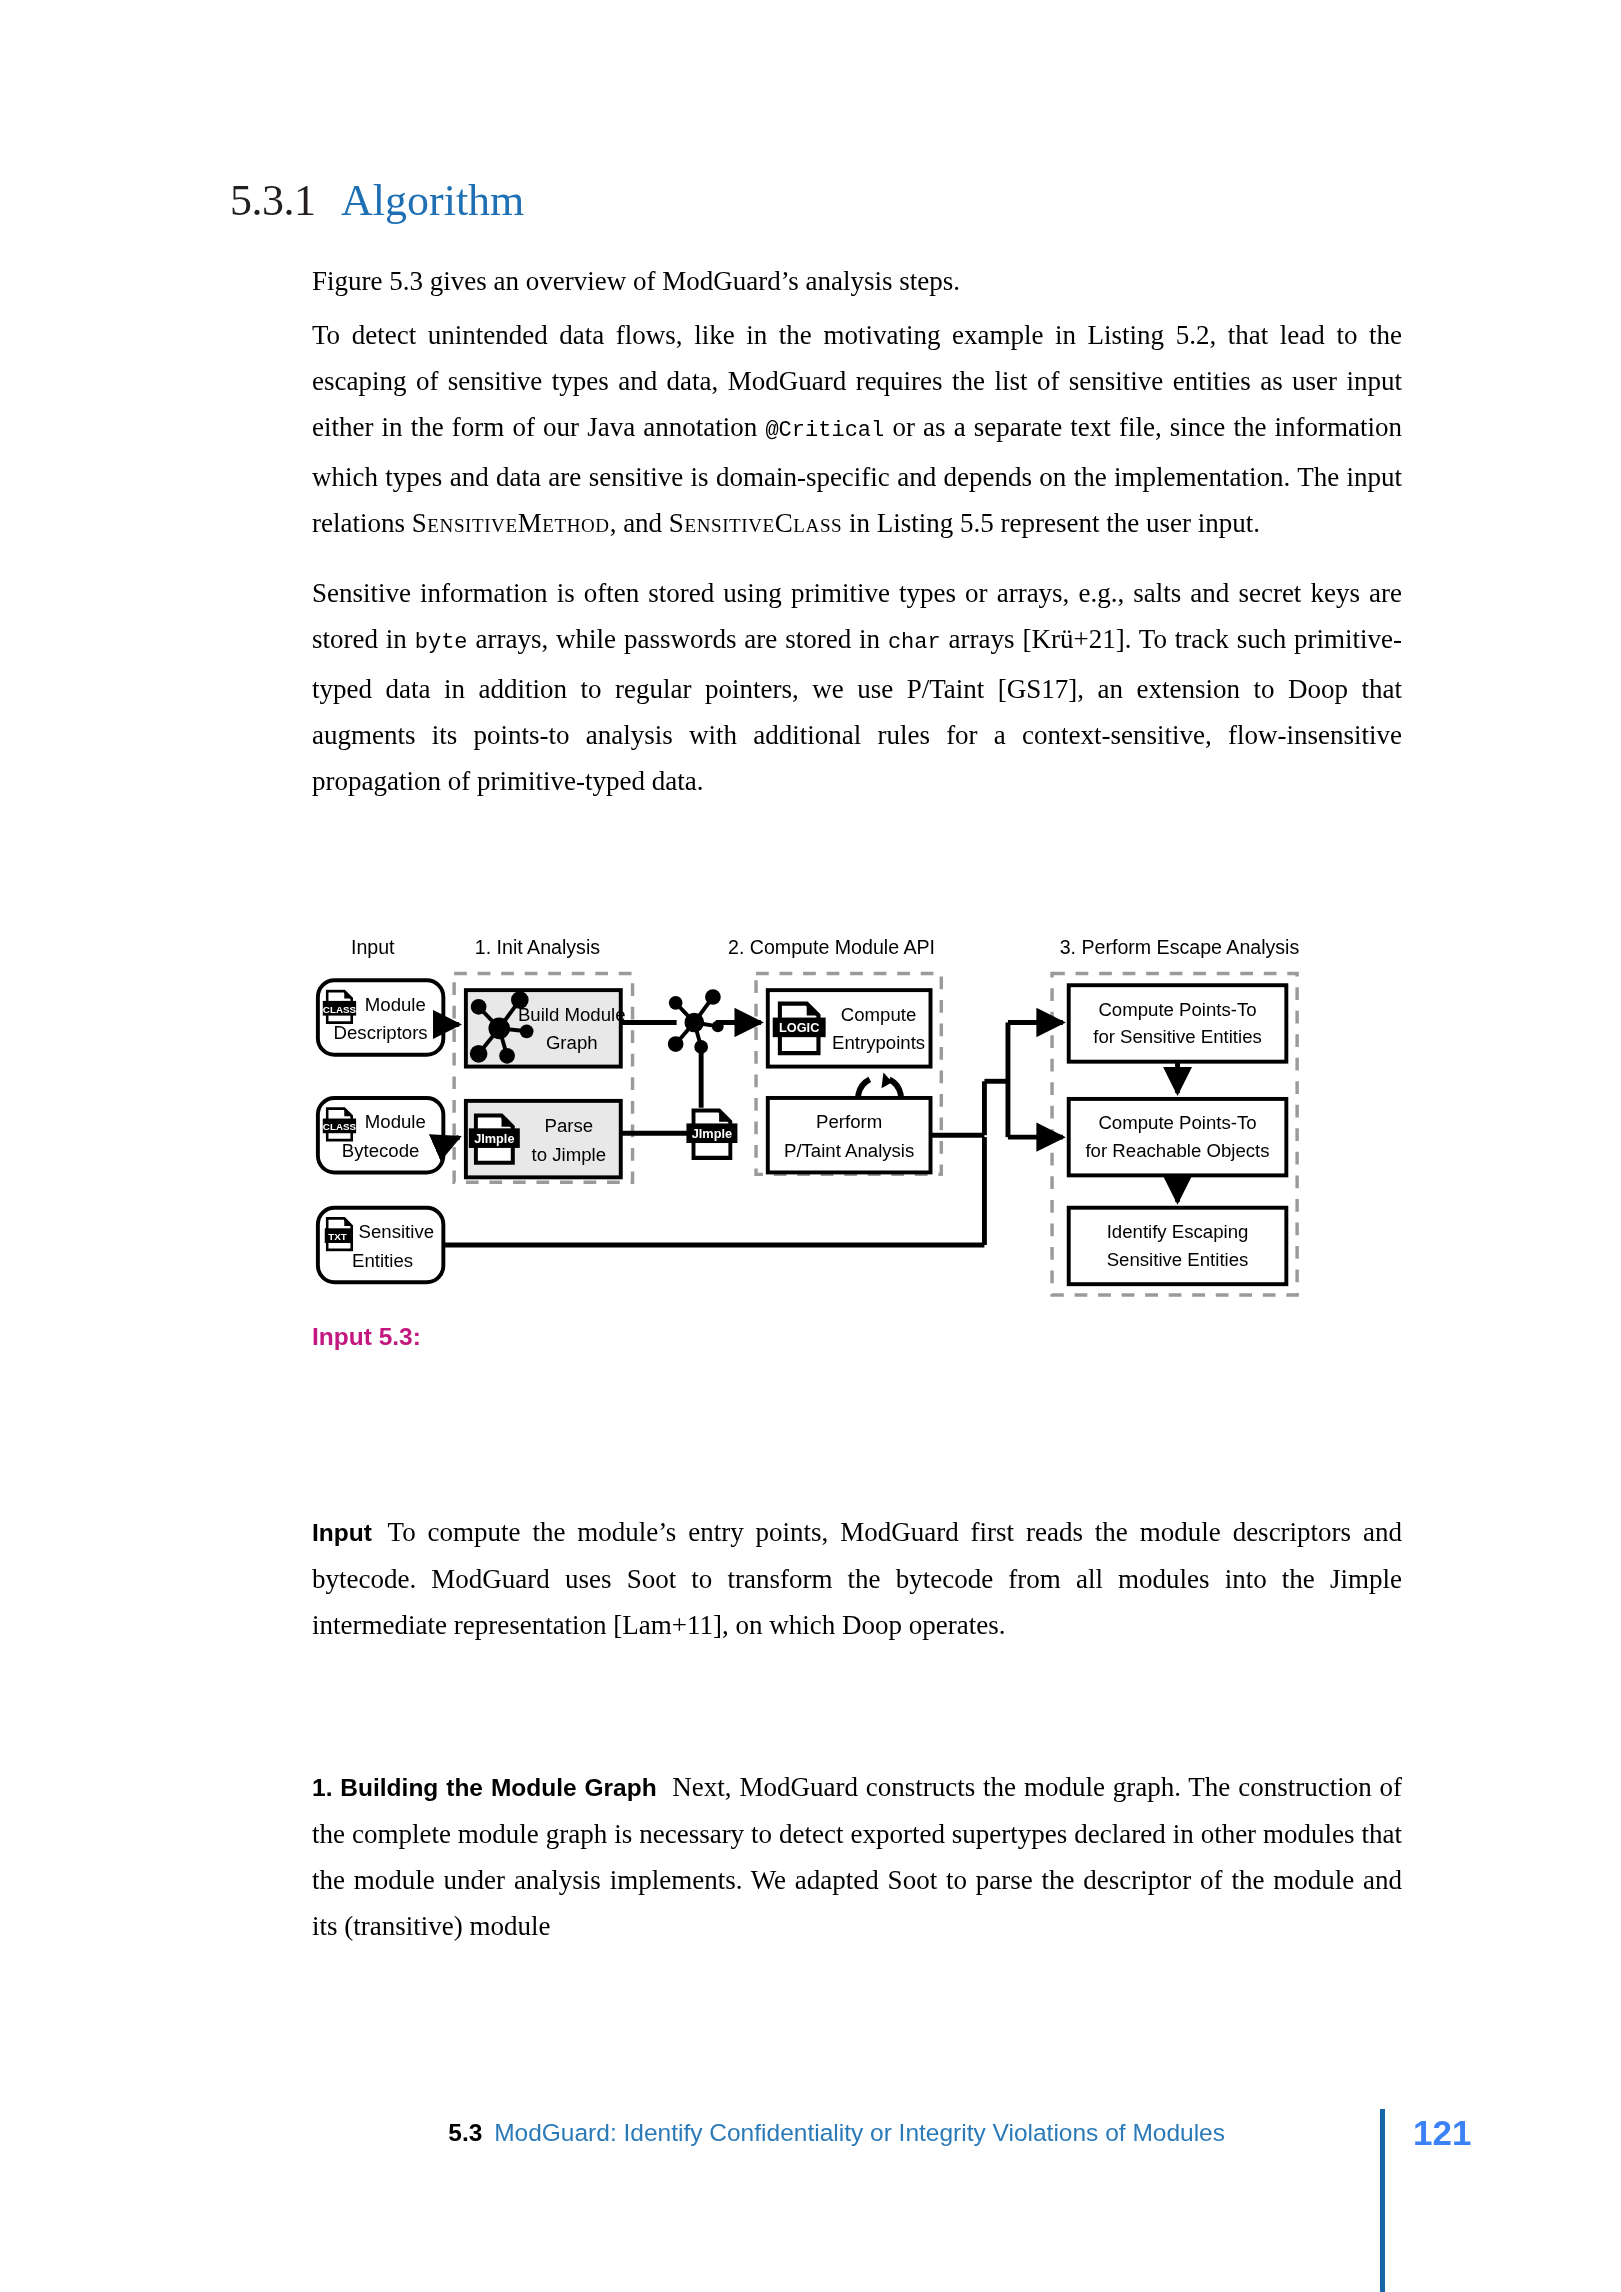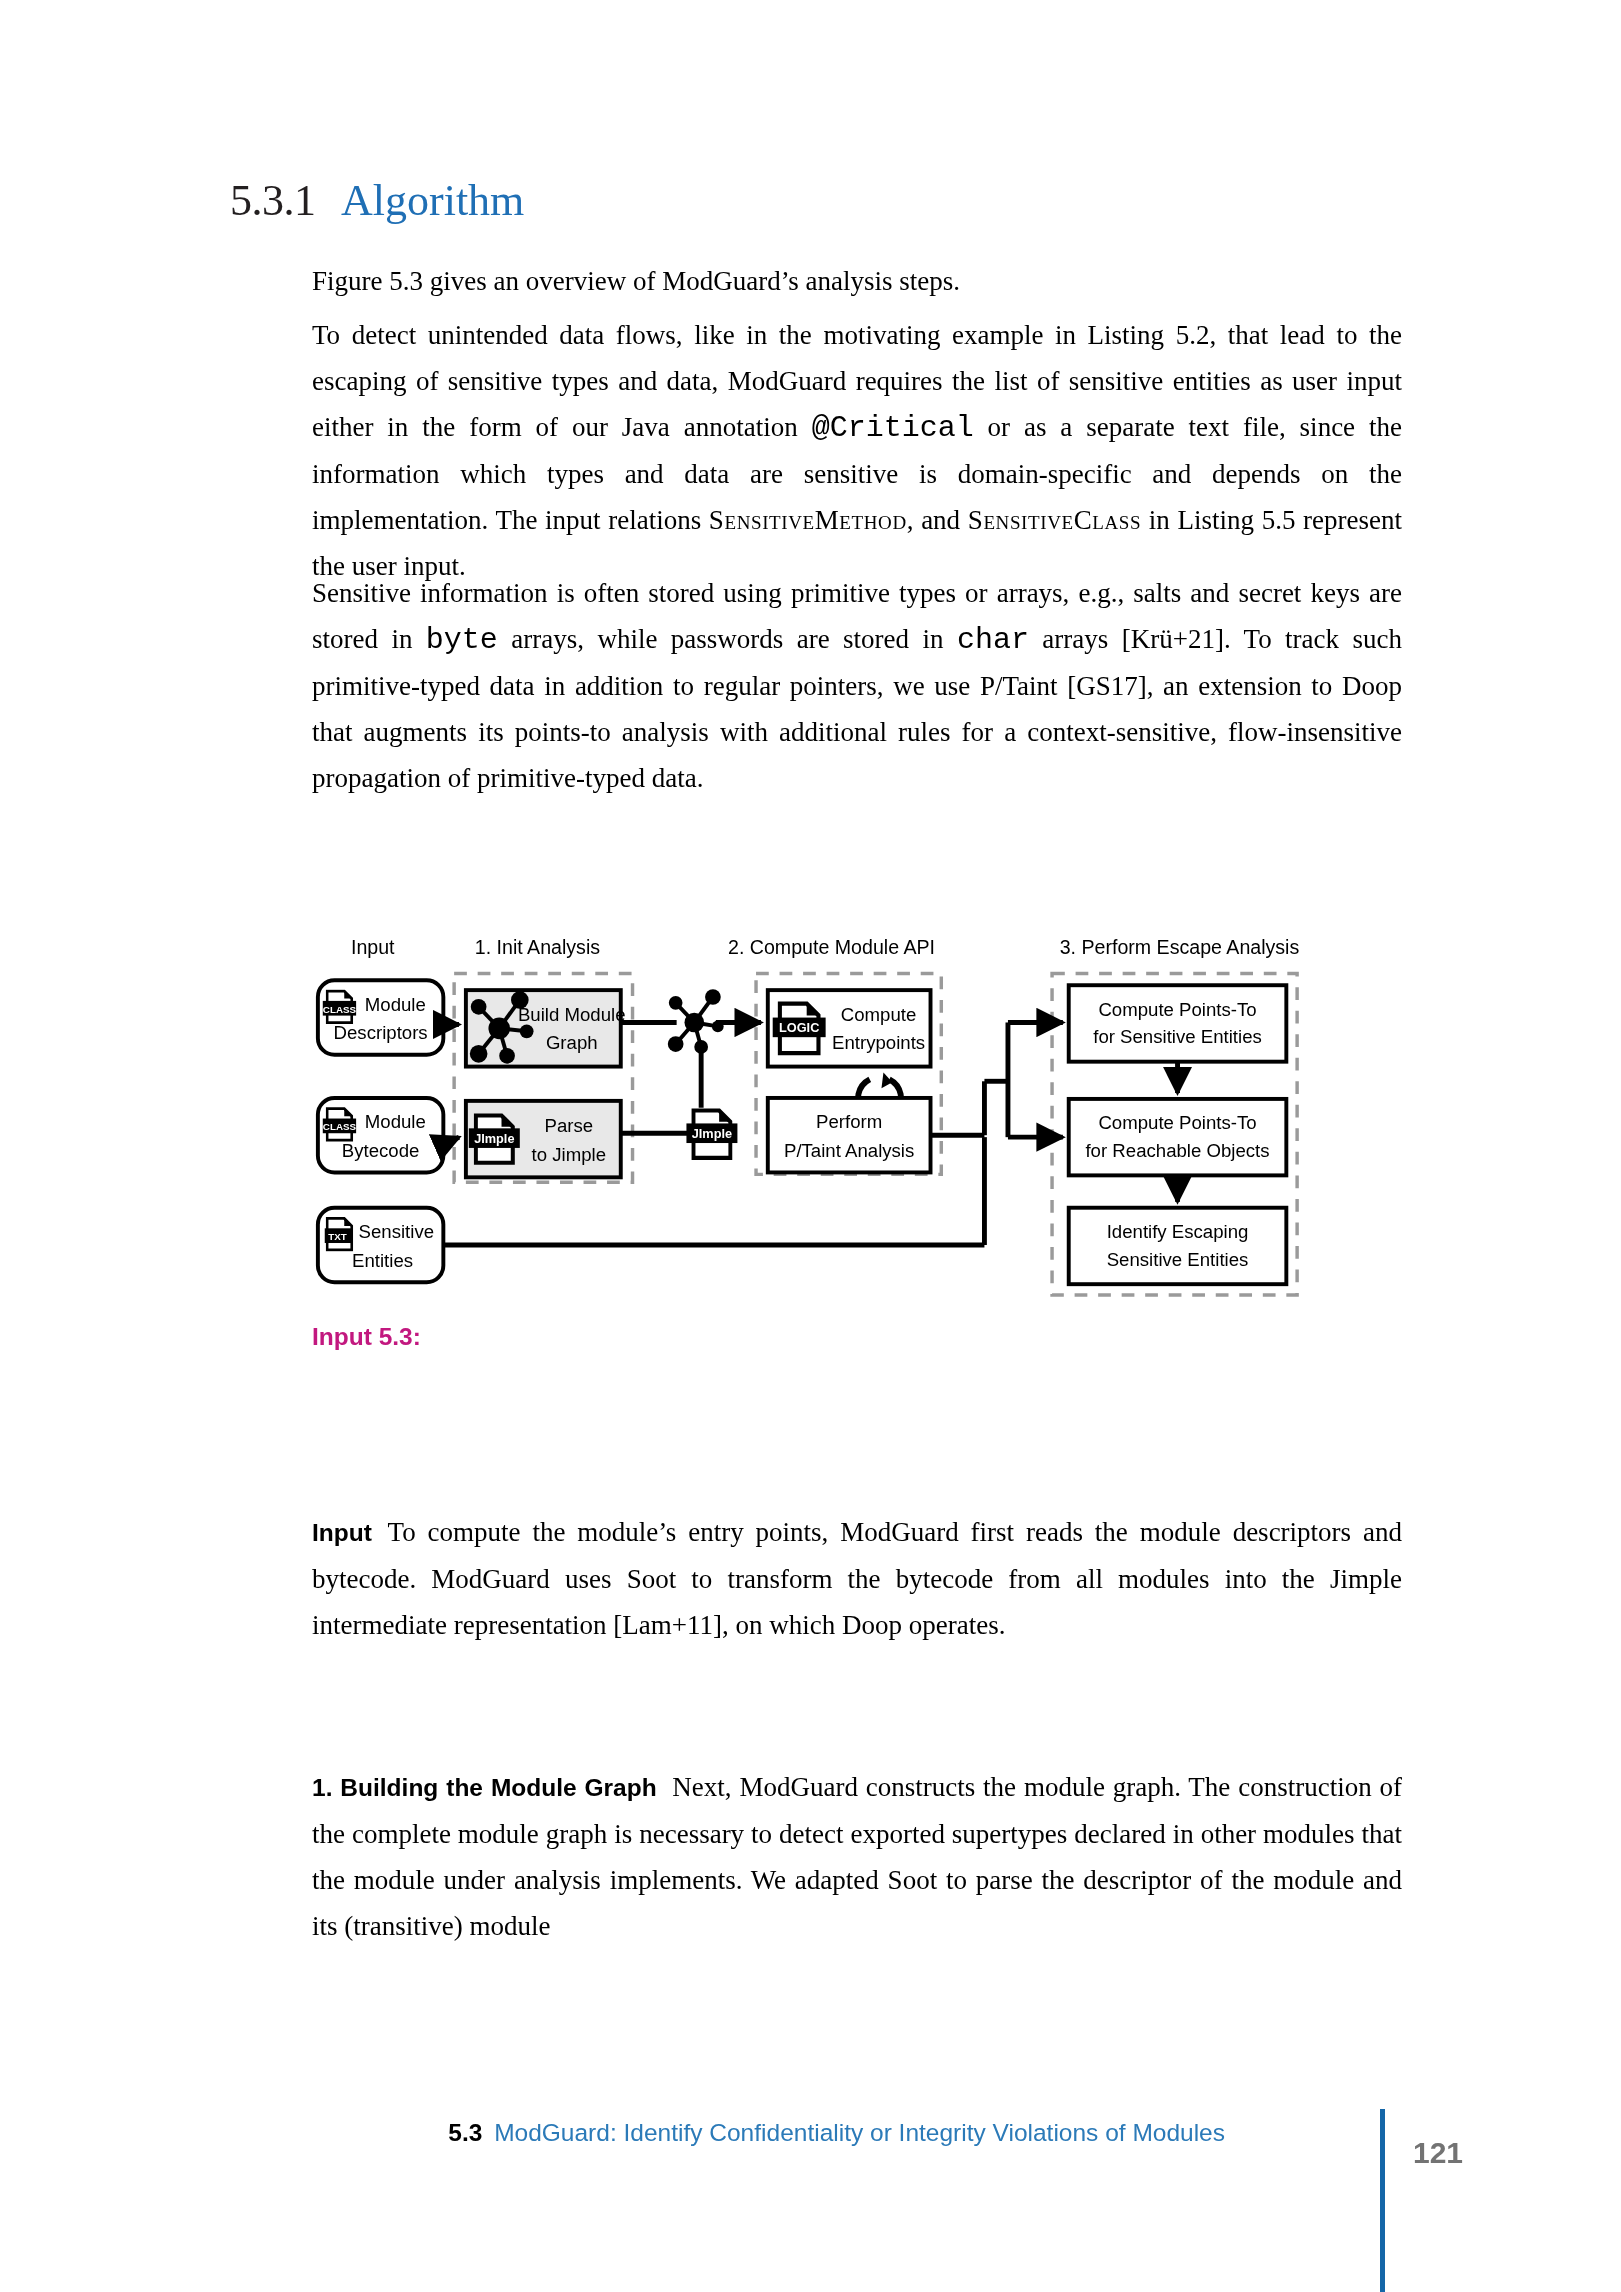--- a/index.html
+++ b/index.html
@@ -47,21 +47,21 @@
     font-size: 27px;
     line-height: 46px;
     text-align: justify;
     text-justify: inter-word;
     -webkit-hyphens: none;
     hyphens: none;
   }
   p.body.last { margin-bottom: 0; }
   .mono {
     font-family: "Liberation Mono", monospace;
-    font-size: 30px;
+    font-size: 22px;
   }
   .sc {
     font-variant: small-caps;
     letter-spacing: 0.6px;
   }
   .lead {
     font-family: "Liberation Sans", sans-serif;
     font-weight: bold;
     font-size: 24.5px;
   }
@@ -141,23 +141,22 @@
     width: 4.9px;
     height: 183px;
     background: #1466a8;
   }
   #footer-page {
     position: absolute;
     left: 1413px;
     top: 2113px;
     font-family: "Liberation Sans", sans-serif;
     font-weight: bold;
-    font-size: 30px;
-    color: #737373;
-    margin-top: 23px;
+    font-size: 35px;
+    color: #3b82f6;
   }
 </style>
 </head>
 <body>
 
 <div id="section-heading">
   <span class="num">5.3.1</span><span class="title">Algorithm</span>
 </div>
 
 <div class="col" id="para-intro">

